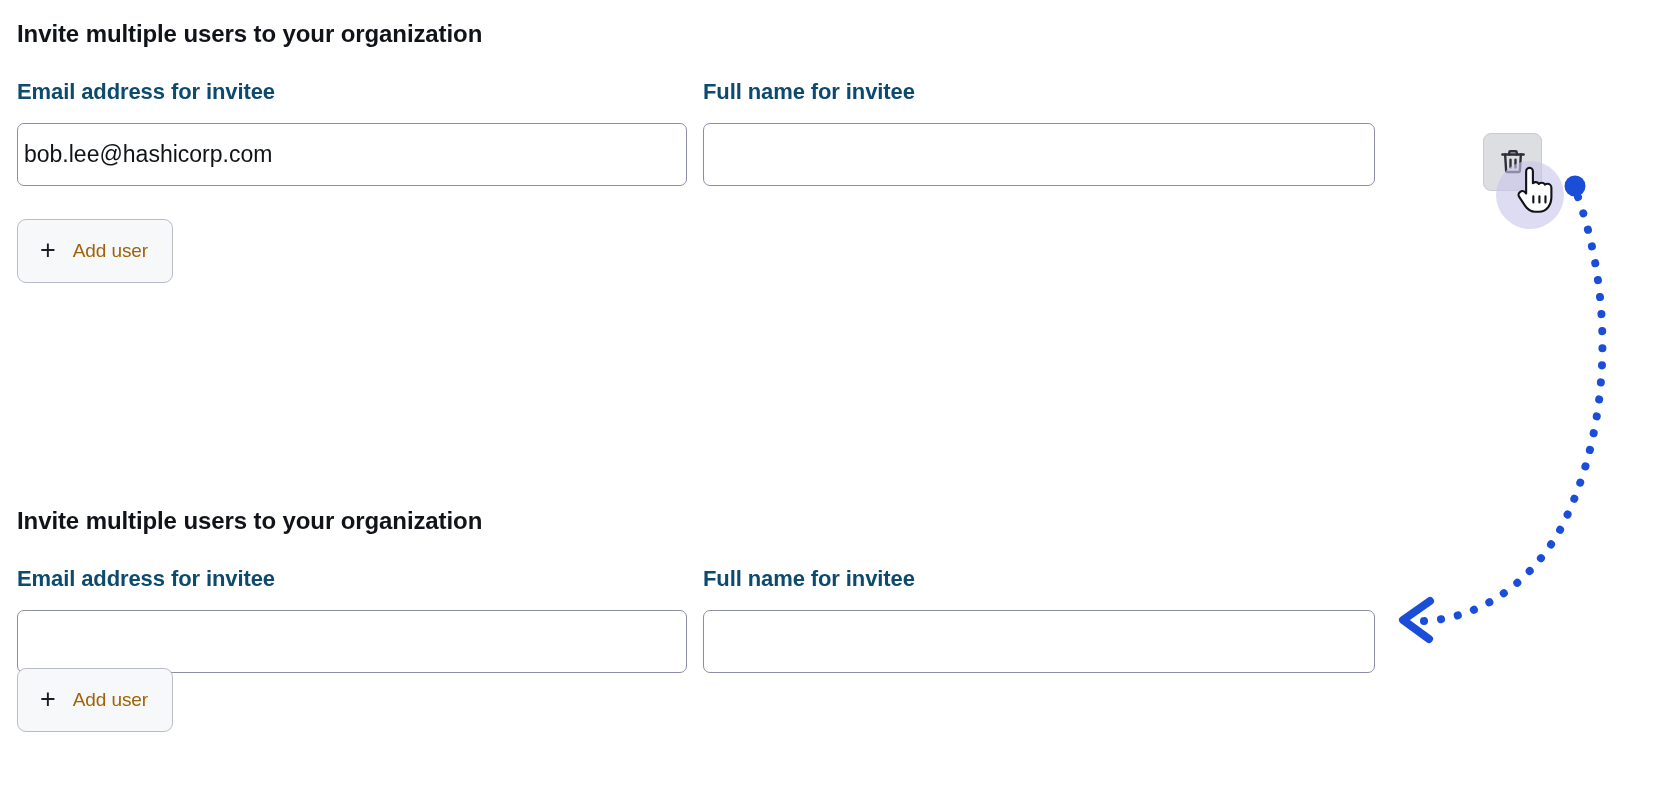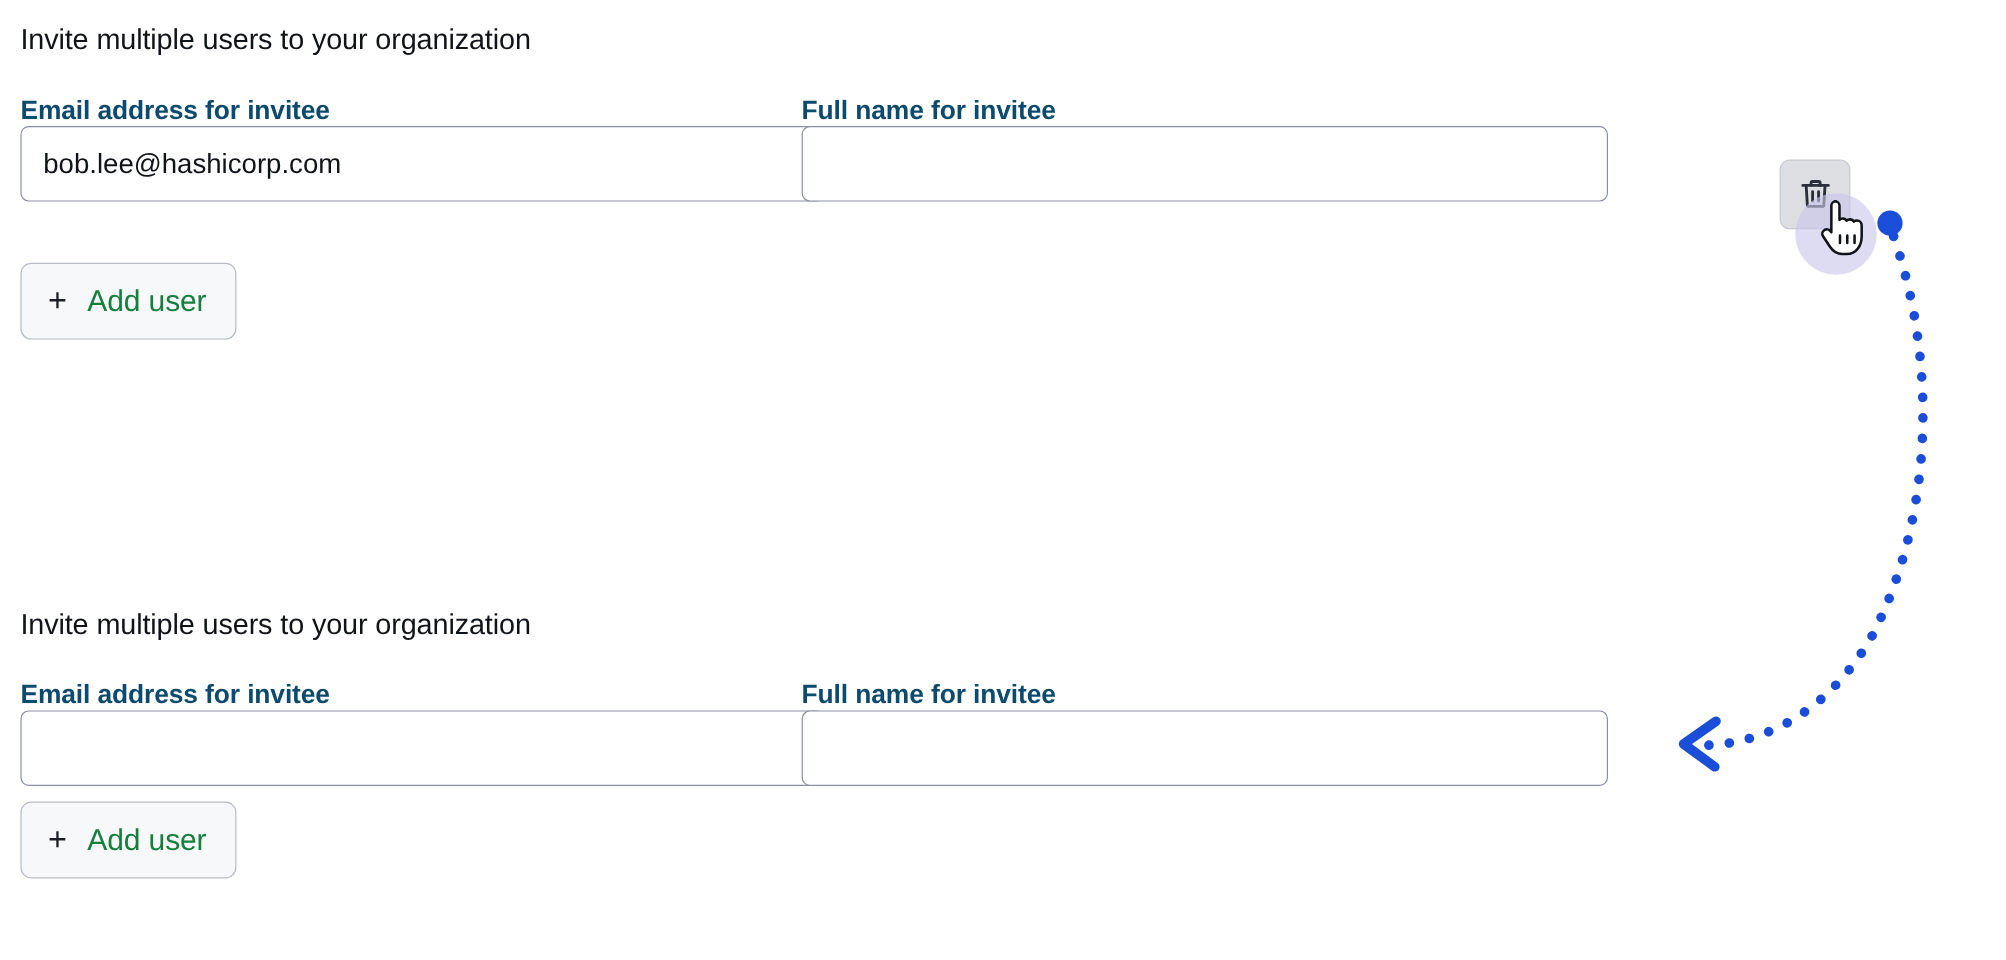--- a/index.html
+++ b/index.html
@@ -29,52 +29,53 @@
     width: 1672px;
   }
   .invite-section.s1 { top: 0px; }
   .invite-section.s2 { top: 487px; }
 
   .section-heading {
     position: absolute;
     left: 17px;
     top: 20px;
     font-size: 24px;
-    font-weight: 400;
+    font-weight: 700;
     letter-spacing: -0.1px;
     color: #101318;
     white-space: nowrap;
   }
 
   .field-col {
     position: absolute;
     top: 79px;
   }
   .field-col.email { left: 17px; width: 670px; }
-  .field-col.fullname { left: 668px; width: 672px; }
+  .field-col.fullname { left: 703px; width: 672px; }
 
   .field-label {
     font-size: 22px;
     font-weight: 700;
     letter-spacing: -0.1px;
     color: #0c4a6e;
     white-space: nowrap;
     display: block;
     line-height: 26px;
   }
 
   .text-input {
     box-sizing: border-box;
     display: block;
+    margin-top: 18px;
     width: 100%;
     height: 63px;
     border: 1.6px solid #8c8fa3;
     border-radius: 7px;
     background: #ffffff;
-    padding: 0 18px;
+    padding: 0 6px;
     font-family: "Liberation Sans", sans-serif;
     font-size: 23px;
     color: #101318;
     outline: none;
   }
   .text-input::placeholder { color: #9aa0ad; }
 
   
   .delete-btn {
     position: absolute;
@@ -115,22 +116,22 @@
 
   .add-user-plus {
     font-size: 27px;
     line-height: 1;
     color: #1b1d24;
     font-weight: 400;
     display: inline-block;
     transform: translateY(-1px);
   }
   .add-user-label {
-    font-size: 25px;
-    color: #15803d;
+    font-size: 19px;
+    color: #a16207;
     letter-spacing: -0.1px;
     white-space: nowrap;
   }
 
   
   .annotation-layer {
     position: absolute;
     inset: 0;
     pointer-events: none;
   }

